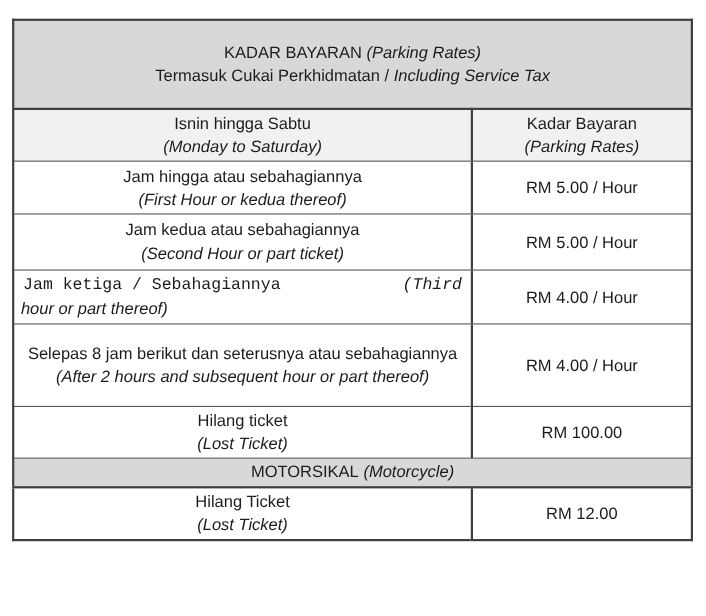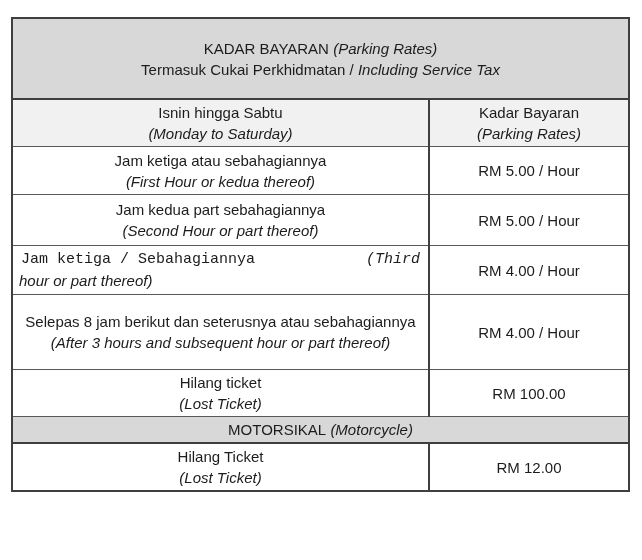--- a/index.html
+++ b/index.html
@@ -88,49 +88,49 @@
         <div class="it">(Monday to Saturday)</div>
       </td>
       <td class="rate">
         <div>Kadar Bayaran</div>
         <div class="it">(Parking Rates)</div>
       </td>
     </tr>
 
     <tr style="height:48px">
       <td>
-        <div>Jam ketiga atau sebahagiannya</div>
+        <div>Jam hingga atau sebahagiannya</div>
         <div class="it">(First Hour or kedua thereof)</div>
       </td>
       <td class="rate">RM 5.00 / Hour</td>
     </tr>
 
     <tr style="height:51px">
       <td>
-        <div>Jam kedua part sebahagiannya</div>
-        <div class="it">(Second Hour or part thereof)</div>
+        <div>Jam kedua atau sebahagiannya</div>
+        <div class="it">(Second Hour or part ticket)</div>
       </td>
       <td class="rate">RM 5.00 / Hour</td>
     </tr>
 
     <tr style="height:49px">
       <td>
         <div class="split-line">
               <span>Jam ketiga / Sebahagiannya</span>
               <span class="it">(Third</span>
             </div>
         <div class="center-line it">hour or part thereof)</div>
       </td>
       <td class="rate">RM 4.00 / Hour</td>
     </tr>
 
     <tr style="height:75px">
       <td>
         <div>Selepas 8 jam berikut dan seterusnya atau sebahagiannya</div>
-        <div class="it">(After 3 hours and subsequent hour or part thereof)</div>
+        <div class="it">(After 2 hours and subsequent hour or part thereof)</div>
       </td>
       <td class="rate">RM 4.00 / Hour</td>
     </tr>
 
     <tr style="height:47px">
       <td>
         <div>Hilang ticket</div>
         <div class="it">(Lost Ticket)</div>
       </td>
       <td class="rate">RM 100.00</td>

